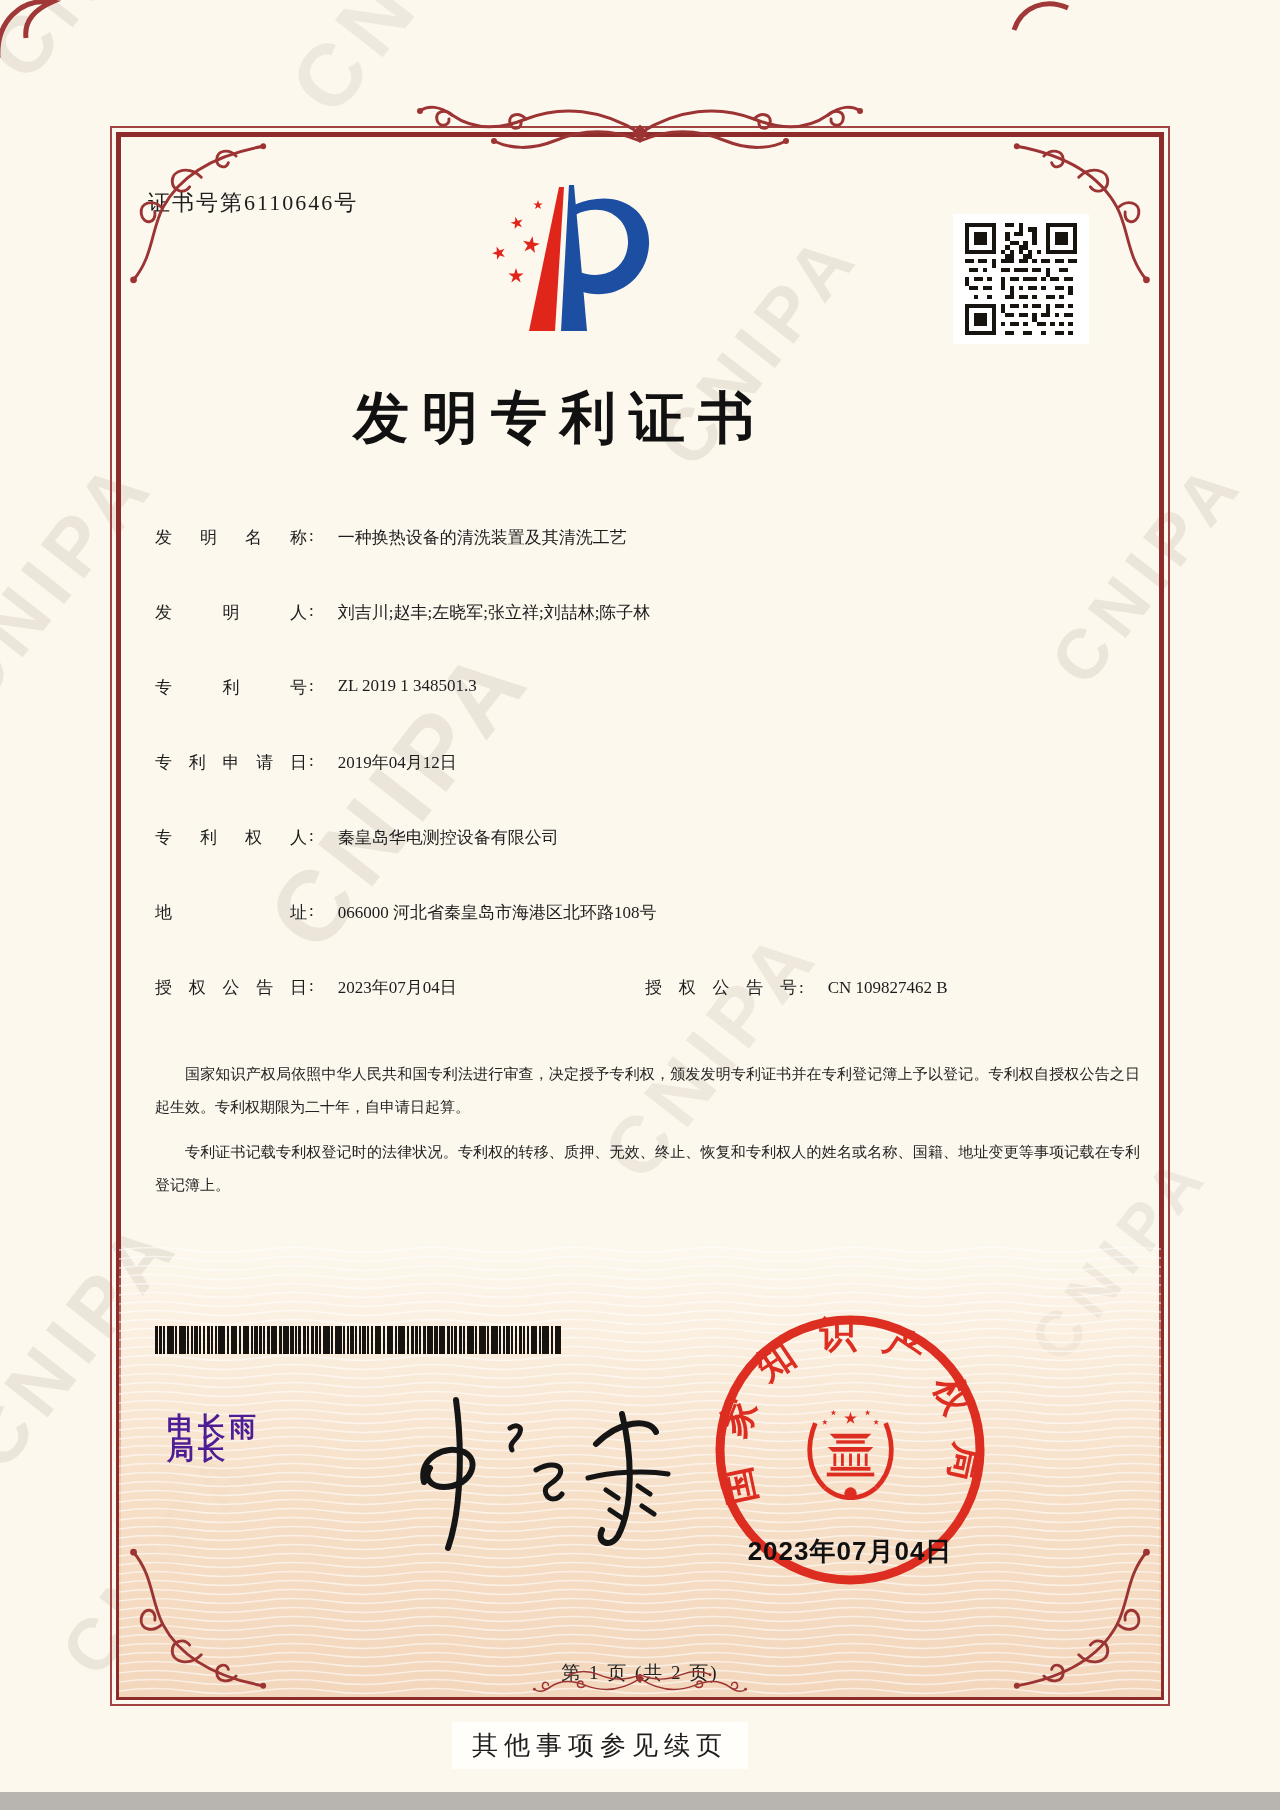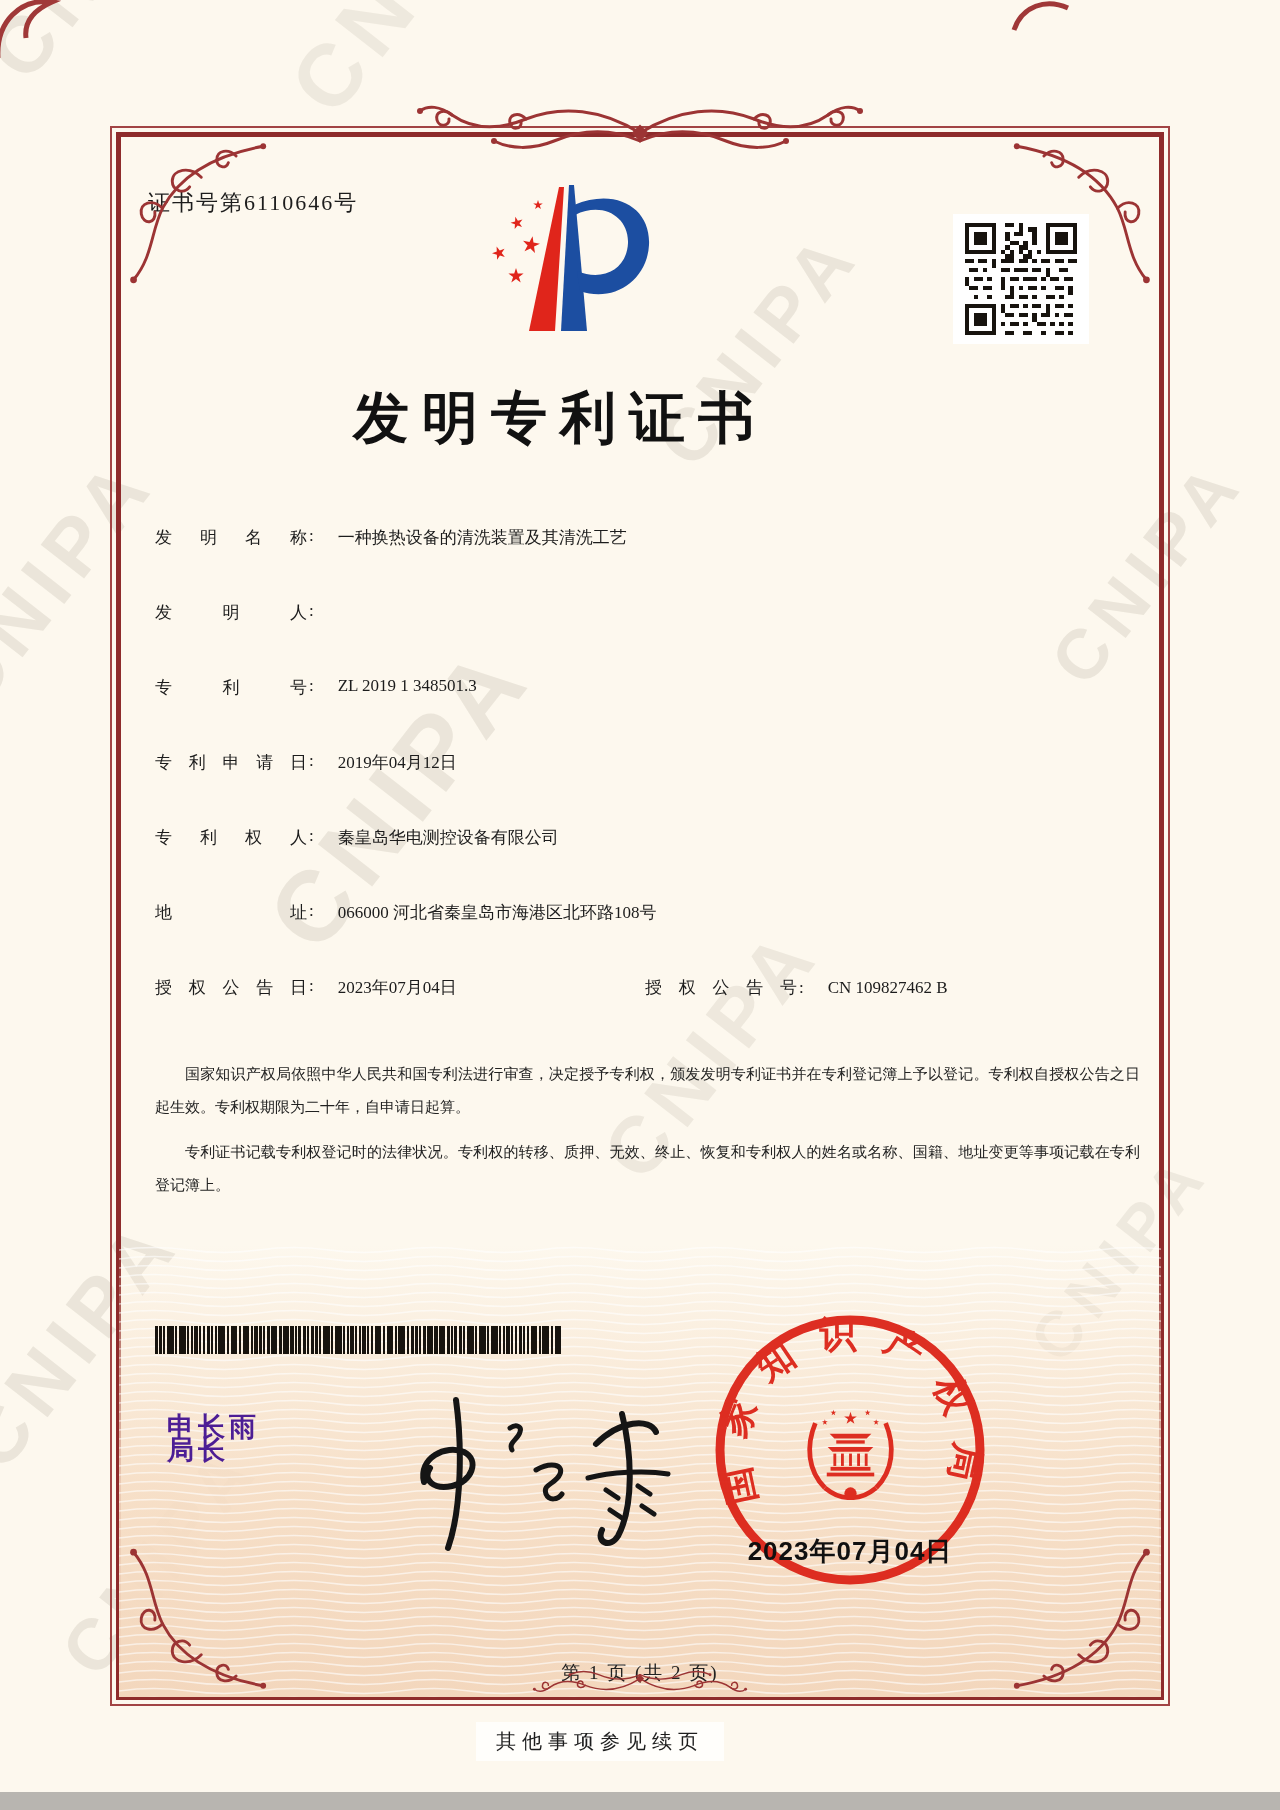--- a/index.html
+++ b/index.html
@@ -49,21 +49,21 @@
   .signature{position:absolute;left:250px;top:1256px;width:360px;height:180px;z-index:4;}
   .seal{position:absolute;left:600px;top:1184px;width:280px;height:280px;z-index:5;}
   .seal svg{opacity:.95;}
   .seal-date{position:absolute;left:0;right:0;top:224px;text-align:center;
              font-family:"Liberation Sans","DejaVu Sans",sans-serif;font-size:26px;font-weight:700;
              color:#101010;letter-spacing:1px;}
   .page-info{position:absolute;left:0;right:0;top:1534px;text-align:center;font-size:19px;z-index:4;
              letter-spacing:2px;color:#222;}
   
   .continuation{position:absolute;left:0;right:80px;top:1722px;text-align:center;z-index:3;}
-  .continuation span{display:inline-block;background:#fffefb;padding:6px 20px;font-size:20px;
+  .continuation span{display:inline-block;background:#fffefb;padding:6px 20px;font-size:26px;
                      letter-spacing:6px;color:#1d1d1d;}
   .bottom-strip{position:absolute;left:0;right:0;top:1792px;height:18px;background:#b8b5b0;z-index:3;}
   .top-curl{position:absolute;z-index:3;}
 </style>
 </head>
 <body>
 
 <div class="page">
 
   <svg width="0" height="0" style="position:absolute" aria-hidden="true">
@@ -177,20 +177,21 @@
 
     <div class="fields">
       <div class="frow">
         <span class="flabel">发明名称</span>
           <span class="fcolon">:</span>
         <span class="fvalue">一种换热设备的清洗装置及其清洗工艺</span>
       </div>
       <div class="frow">
         <span class="flabel">发明人</span>
           <span class="fcolon">:</span>
+        <span class="fvalue">刘吉川;赵丰;左晓军;张立祥;刘喆林;陈子林</span>
       </div>
       <div class="frow">
         <span class="flabel">专利号</span>
           <span class="fcolon">:</span>
         <span class="fvalue">ZL 2019 1 348501.3</span>
       </div>
       <div class="frow">
         <span class="flabel">专利申请日</span>
           <span class="fcolon">:</span>
         <span class="fvalue">2019年04月12日</span>

